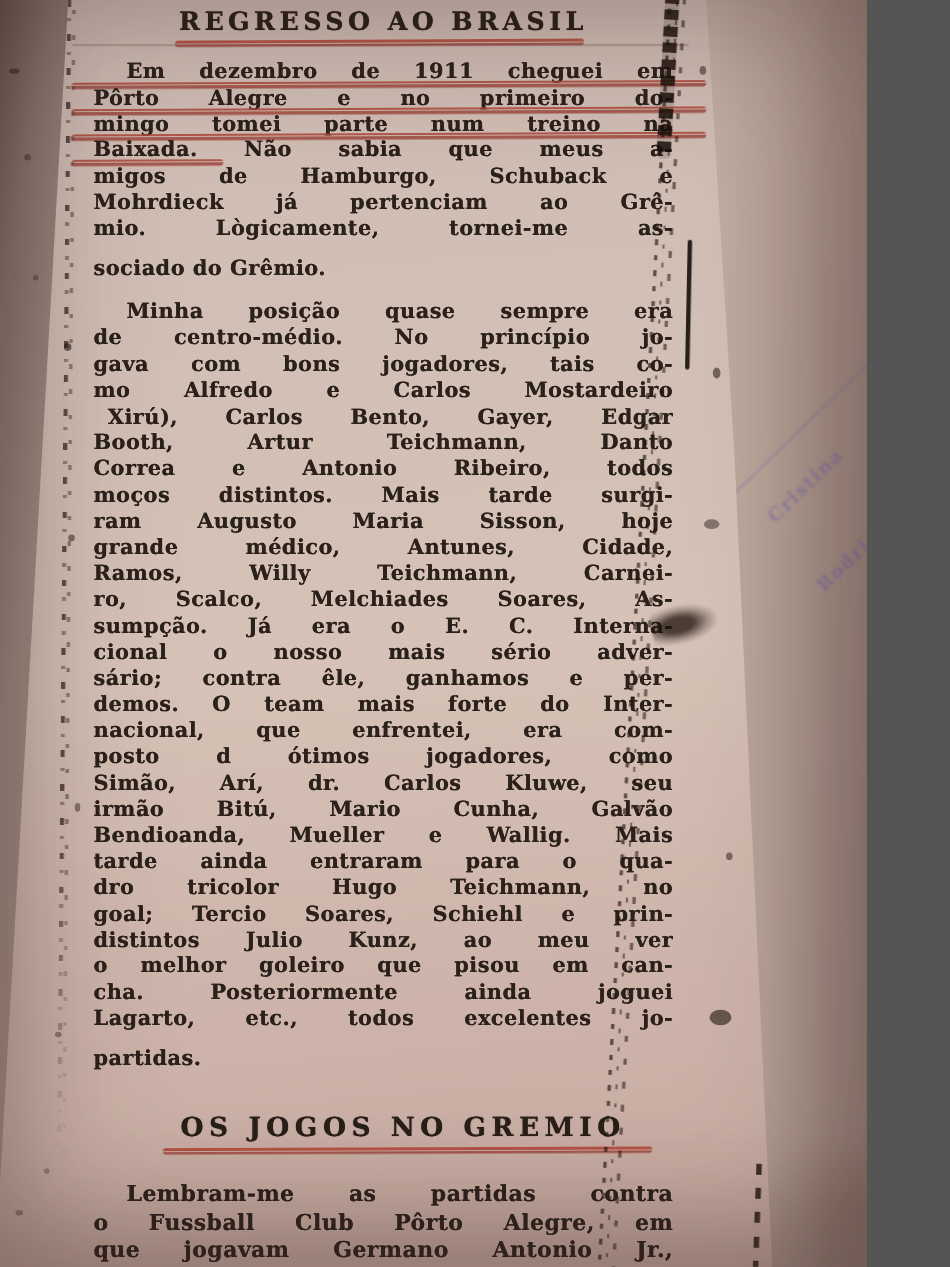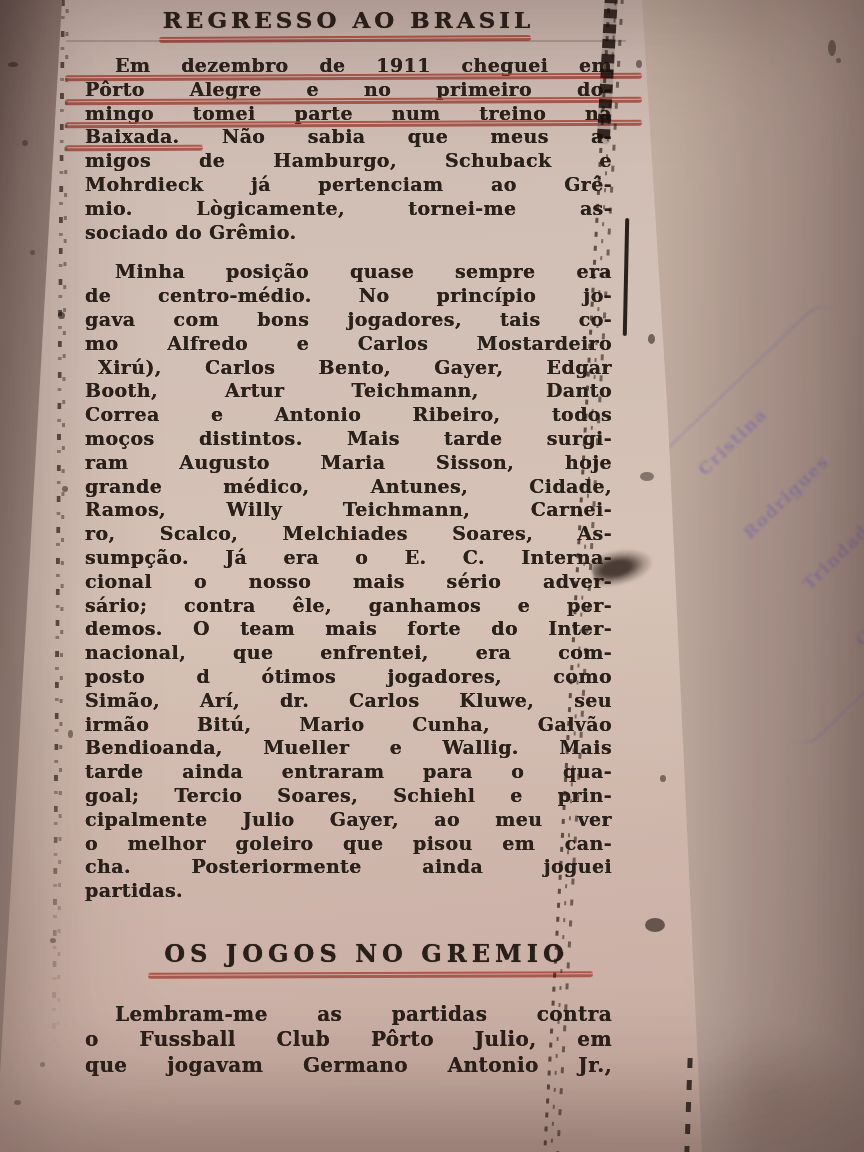--- a/index.html
+++ b/index.html
@@ -1,18 +1,18 @@
 <!DOCTYPE html>
 <html><head>
 <meta charset="utf-8">
 <title>Document</title>
 <style>
   html,body{margin:0;padding:0;background:#555;}
   .page{
-    position:relative; width:864px; height:1152px; overflow:hidden;
+    position:relative; width:788px; height:1152px; overflow:hidden;
     font-family:"DejaVu Serif", serif;
     background:linear-gradient(100deg,#6a5955 0%,#8b7770 5%,#a18c84 12%,#b09a8f 40%,#b29b8f 60%,#a8928a 85%,#9c867e 100%);
   }
   .page::after{
     content:''; position:absolute; inset:0; pointer-events:none; z-index:9;
     box-shadow:inset 0 0 150px rgba(55,35,30,.38), inset 0 -45px 90px rgba(70,45,40,.22);
   }
   .fade-strip{
     position:absolute; left:635px; top:0; width:120px; height:100%; z-index:1;
     background:linear-gradient(to right, rgba(214,195,182,.55), rgba(214,195,182,0));
@@ -63,21 +63,21 @@
   .redbar2{margin:4px 0 0 63px; width:445px; transform:rotate(-.2deg);}
   .para{font-size:19px; line-height:23.8px; font-weight:700;
     text-shadow:0 0 .6px rgba(30,20,14,.85); letter-spacing:.4px;}
   .p1{margin-top:12px;}
   .p2{margin-top:16px;}
   .p3{margin-top:24px; font-size:20px; line-height:25.5px;}
   .tline{position:relative; height:23.8px; text-align:justify; text-align-last:justify;}
   .p3 .tline{height:25.5px;}
   .ind1{padding-left:30px;}
   .ind2{padding-left:13px;}
-  .endline{text-align-last:left;}
+  .endline{text-align-last:left;margin-top:12px;}
   .ru{
     position:absolute; left:-20px; right:-30px; bottom:-2px; height:6px; border-radius:3px;
     background:linear-gradient(to bottom, rgba(172,68,55,.85) 0 2px, rgba(172,68,55,.05) 2px 3px, rgba(148,52,42,.72) 3px 5.5px);
     filter:blur(.45px); transform:rotate(-.25deg); pointer-events:none;
   }
   .ru.short{right:auto; width:138px;}
   .edge-right{
     position:absolute; left:606px; top:-6px; width:20px; height:1175px; z-index:5;
     transform:rotate(3.2deg); transform-origin:top left;
     background:
@@ -153,35 +153,37 @@
           <div class="tline"><span>sumpção. Já era o E. C. Interna-</span></div>
           <div class="tline"><span>cional o nosso mais sério adver-</span></div>
           <div class="tline"><span>sário; contra êle, ganhamos e per-</span></div>
           <div class="tline"><span>demos. O team mais forte do Inter-</span></div>
           <div class="tline"><span>nacional, que enfrentei, era com-</span></div>
           <div class="tline"><span>posto d ótimos jogadores, como</span></div>
           <div class="tline"><span>Simão, Arí, dr. Carlos Kluwe, seu</span></div>
           <div class="tline"><span>irmão Bitú, Mario Cunha, Galvão</span></div>
           <div class="tline"><span>Bendioanda, Mueller e Wallig. Mais</span></div>
           <div class="tline"><span>tarde ainda entraram para o qua-</span></div>
+          <div class="tline"><span>dro tricolor Hugo Teichmann, no</span></div>
           <div class="tline"><span>goal; Tercio Soares, Schiehl e prin-</span></div>
-          <div class="tline"><span>cipalmente Julio Gayer, ao meu ver</span></div>
+          <div class="tline"><span>distintos Julio Kunz, ao meu ver</span></div>
           <div class="tline"><span>o melhor goleiro que pisou em can-</span></div>
           <div class="tline"><span>cha. Posteriormente ainda joguei</span></div>
+          <div class="tline"><span>Lagarto, etc., todos excelentes jo-</span></div>
           <div class="tline endline"><span>partidas.</span></div>
         </div>
 
       <h2>
         <span>OS JOGOS NO GREMIO</span>
       </h2>
       <div class="redbar redbar2"></div>
 
       <div class="para p3">
           <div class="tline ind1"><span>Lembram-me as partidas contra</span></div>
-          <div class="tline"><span>o Fussball Club Pôrto Julio, em</span></div>
+          <div class="tline"><span>o Fussball Club Pôrto Alegre, em</span></div>
           <div class="tline"><span>que jogavam Germano Antonio Jr.,</span></div>
         </div>
     </div>
   </div>
 
   <div class="edge-right"></div>
   <div class="inkline"></div>
   <div class="smudge1"></div>
   <div class="edge-br"></div>
 

